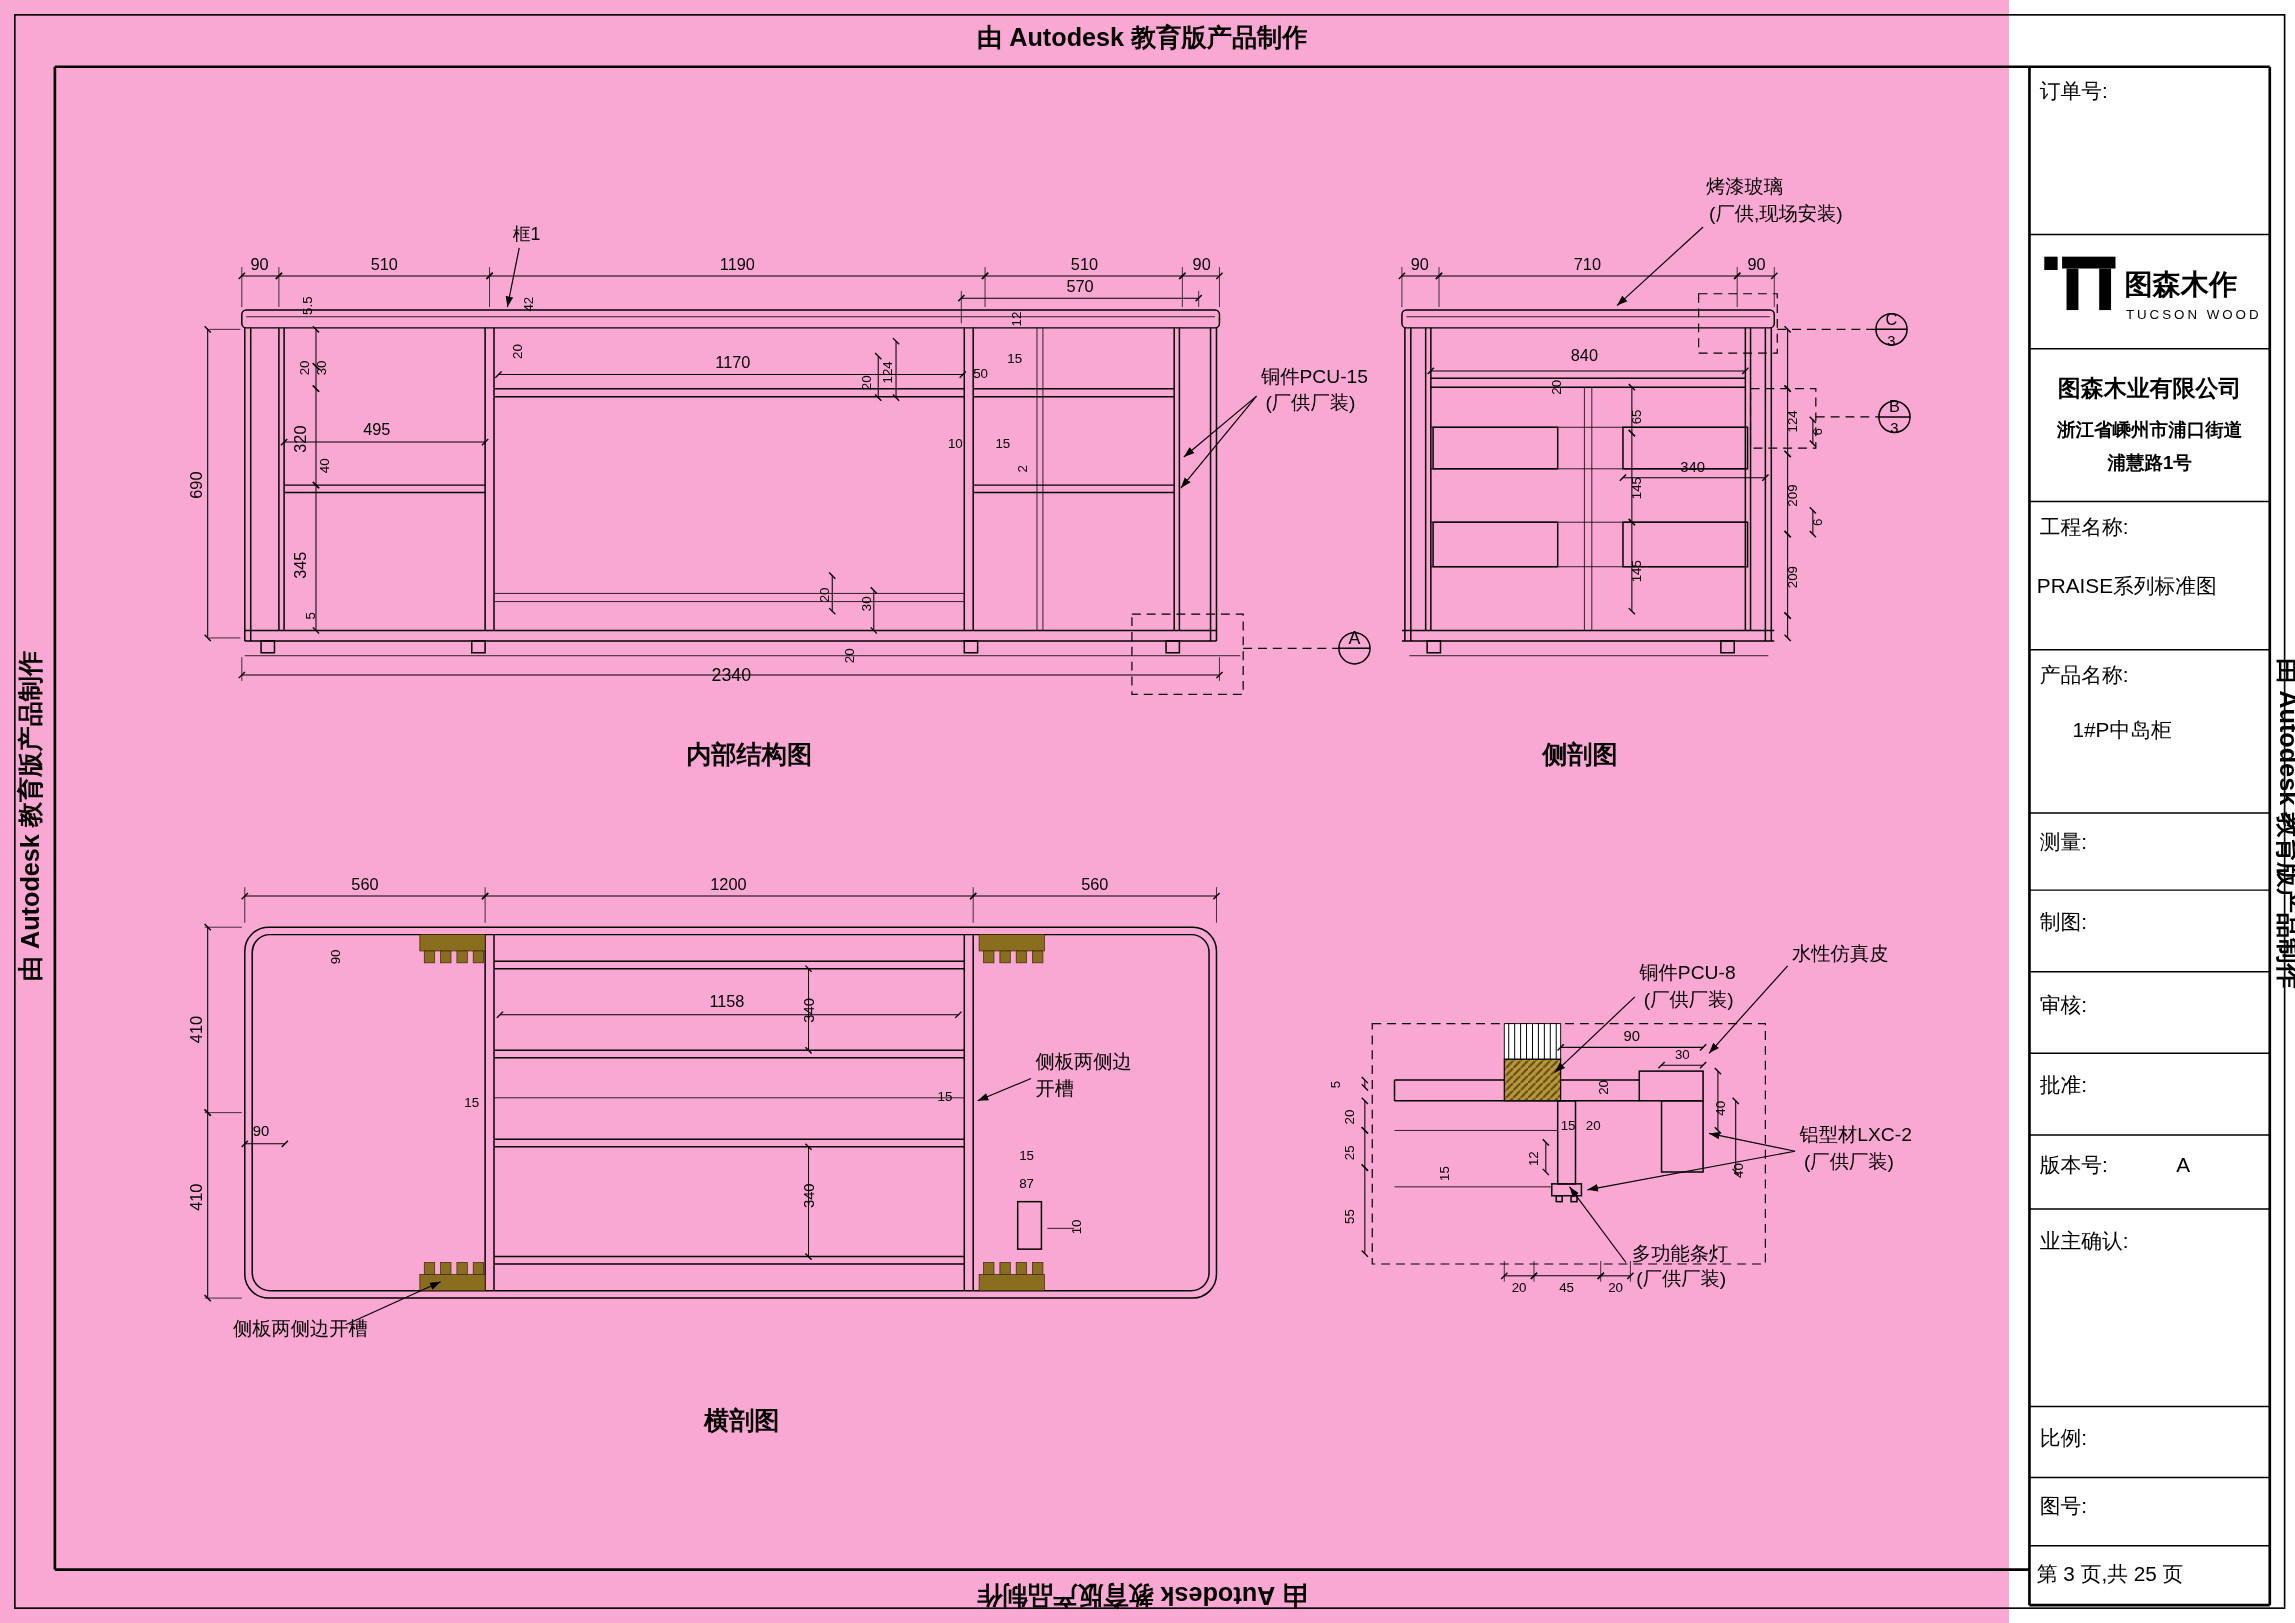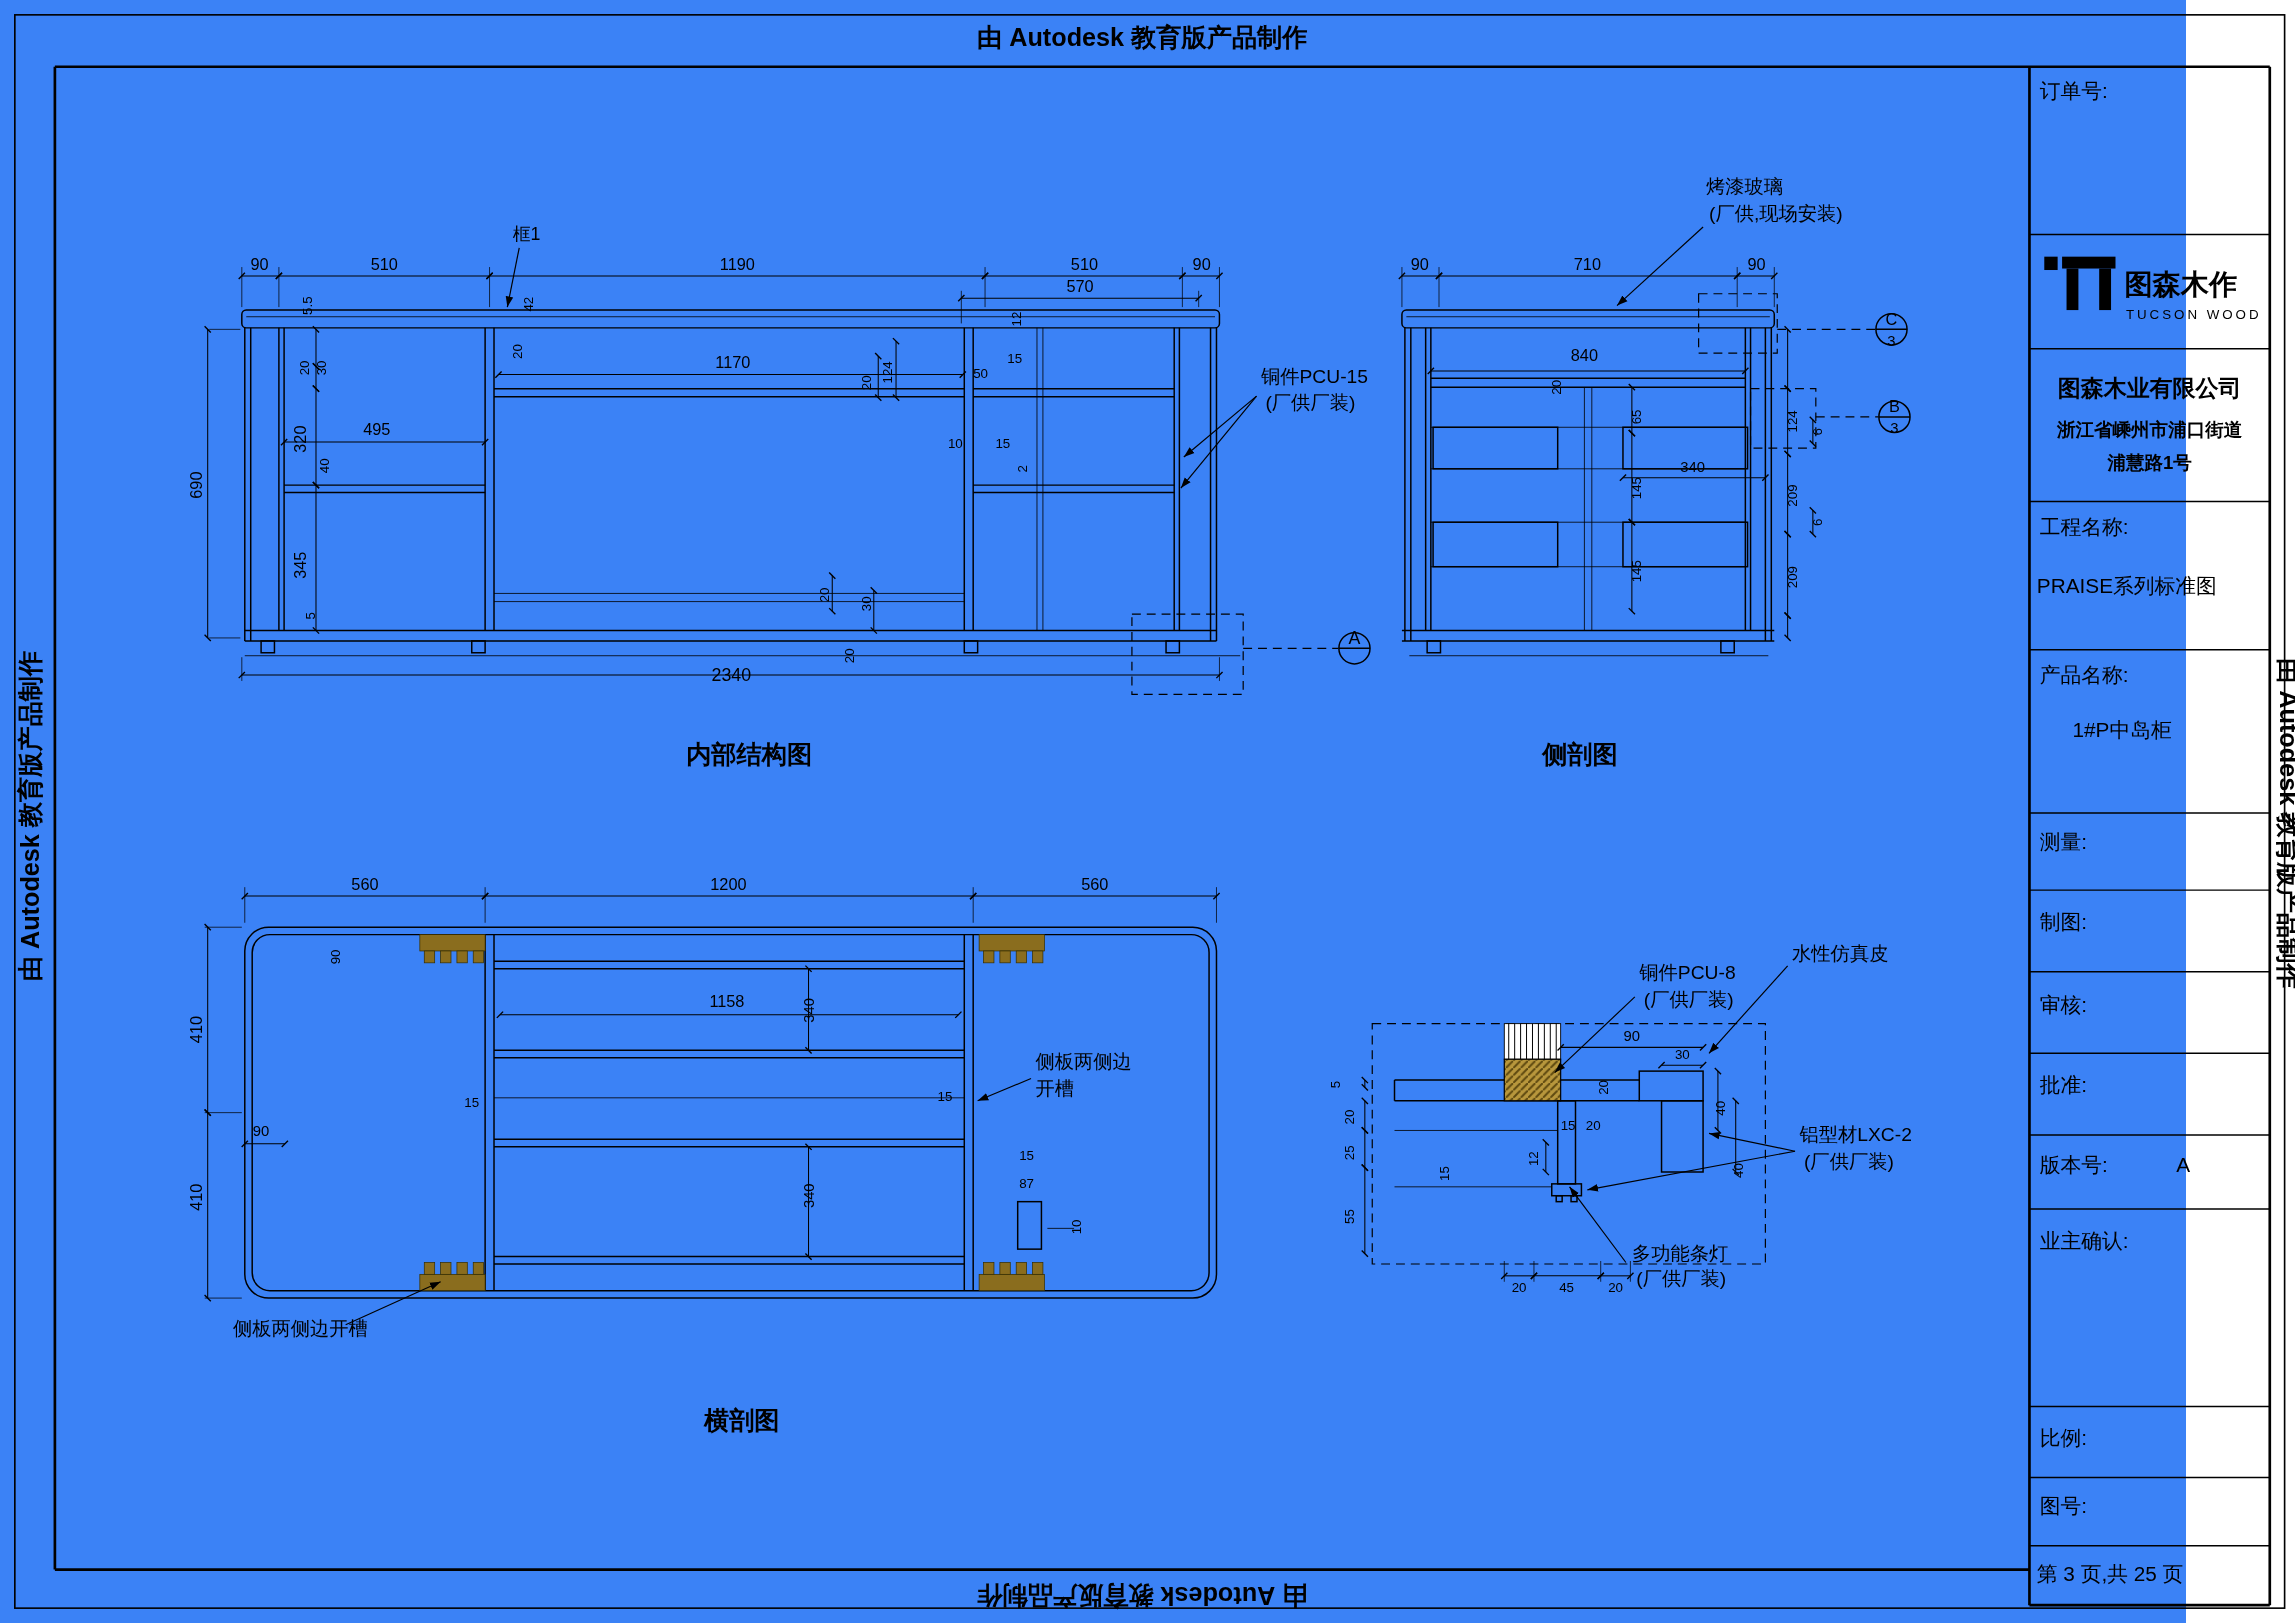--- a/index.html
+++ b/index.html
@@ -1,16 +1,16 @@
 <!DOCTYPE html>
 <html style="font-size:10.5px"><head>
 <meta charset="utf-8">
 <style>
   html,body{margin:0;padding:0;background:#ffffff}
-  .sheet{position:relative;width:2186px;height:1623px;background:#3b82f6}
+  .sheet{position:relative;width:2009px;height:1623px;background:#f9a8d4}
   svg{display:block}
   text{font-family:"Liberation Sans","DejaVu Sans",sans-serif;fill:#000}
   .banner{font-size:17px;font-weight:bold;text-anchor:middle}
   .vtitle{font-size:17px;font-weight:bold;text-anchor:middle}
   .tb{font-size:14px}
   .tbv{font-size:14px}
   .tb-logo{font-size:19px;font-weight:bold}
   .tb-sub{font-size:9px;letter-spacing:2px}
   .tb-co{font-size:15.5px;font-weight:bold;text-anchor:middle}
   .tb-addr{font-size:12.5px;font-weight:bold;text-anchor:middle}

